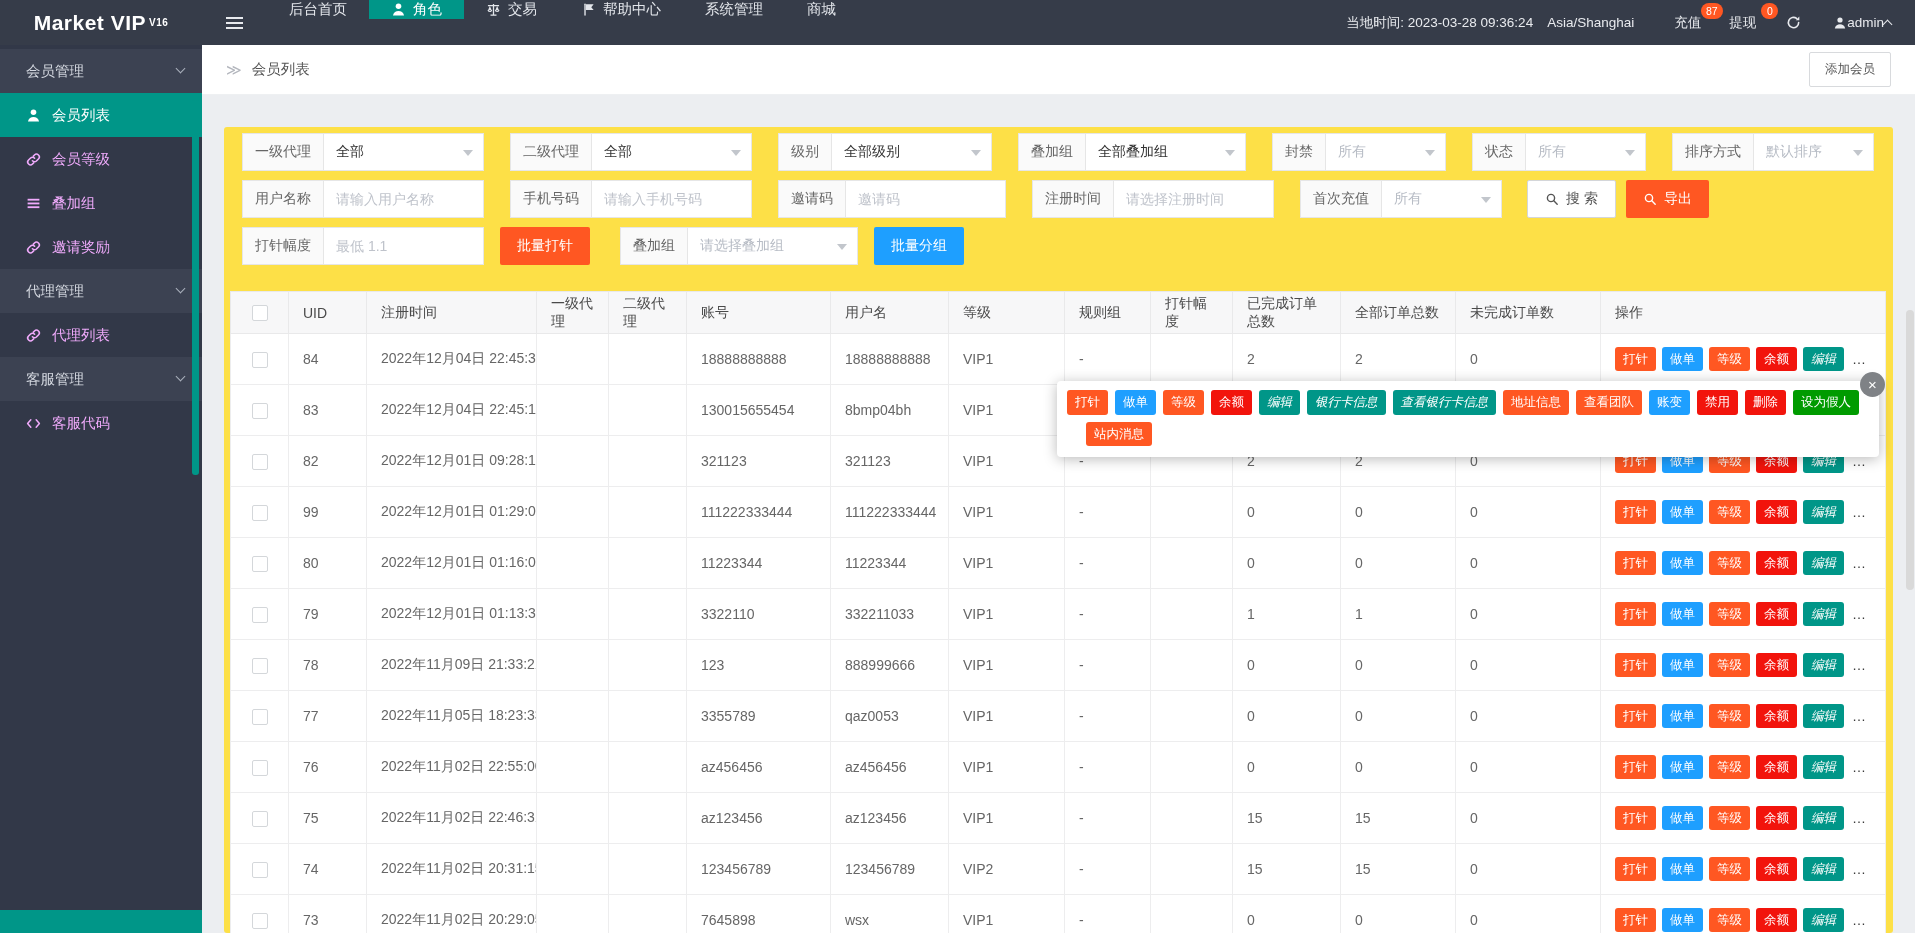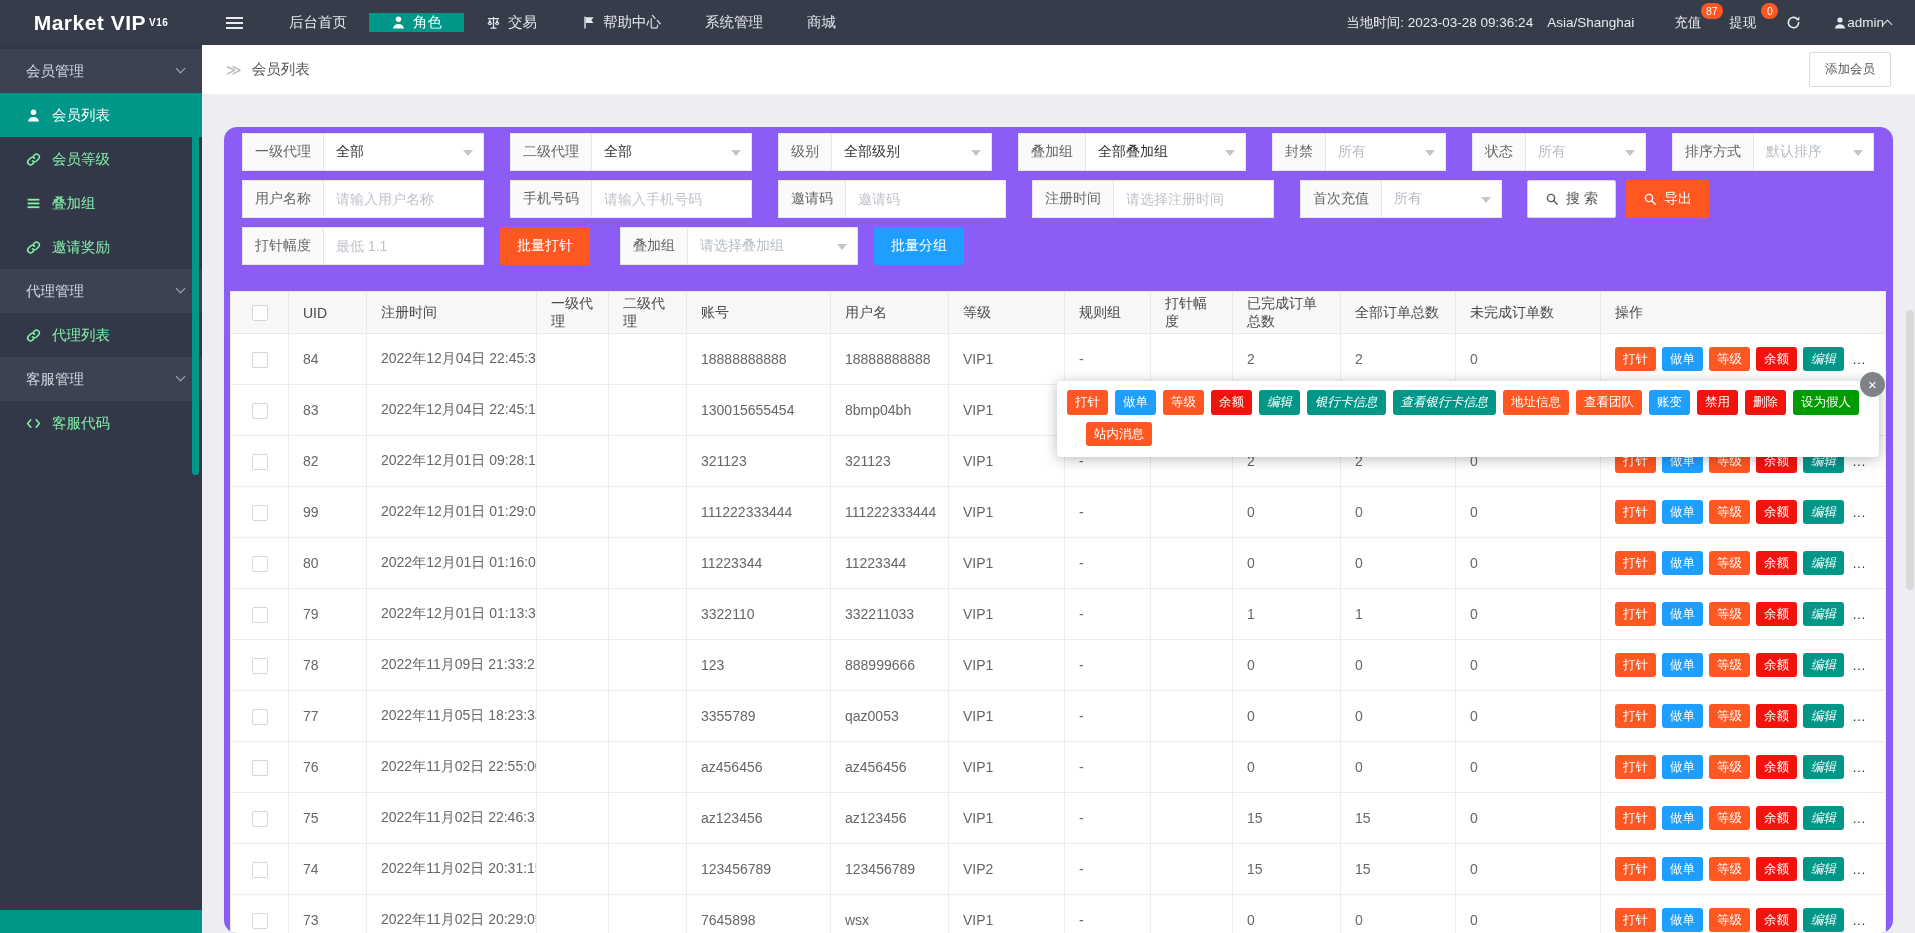--- a/index.html
+++ b/index.html
@@ -7,52 +7,52 @@
   body { font-family:"Liberation Sans","DejaVu Sans",sans-serif; background:#eceef1; position:relative; font-size:14px; }
   svg { display:block; }
 
   
   .topbar { position:absolute; top:0; left:0; right:0; height:45px; background:#363c49; color:#e8eaee; display:flex; align-items:stretch; z-index:30; }
   .logo { width:202px; display:flex; align-items:center; justify-content:center; font-size:21px; font-weight:bold; color:#fff; letter-spacing:.5px; }
   .logo sup { font-size:10px; margin-left:3px; font-weight:bold; }
   .burger { display:flex; align-items:center; padding:0 24px; cursor:pointer; }
   .burger .bars { display:flex; flex-direction:column; gap:3px; }
   .burger .bars i { display:block; width:17px; height:2px; background:#e8eaee; }
-  .topnav { display:flex; align-items:center; }
+  .topnav { display:flex; align-items:flex-start; }
   .topnav-item { display:flex; align-items:center; gap:7px; padding:0 22px; font-size:14.5px; color:#e3e6eb; cursor:pointer; }
   .topnav-item.active { background:#009688; color:#fff; }
   .topnav-item .nic svg { width:15px; height:15px; }
   .top-right { margin-left:auto; display:flex; align-items:center; padding-right:16px; font-size:13.5px; }
   .time { margin-right:14px; } .tz { margin-right:26px; }
   .tbtn { position:relative; padding:0 14px; height:45px; display:flex; align-items:center; cursor:pointer; }
   .badge { position:absolute; top:3px; right:-8px; background:#ff5722; color:#fff; font-size:10.5px; line-height:1; padding:2.5px 5.5px; border-radius:9px; }
   .refresh { padding:0 16px; cursor:pointer; } .refresh svg { width:15px; height:15px; }
   .adminbox { display:flex; align-items:center; padding:0 8px 0 16px; cursor:pointer; }
   .adminbox .aic svg { width:14px; height:14px; }
   .chev-up { width:7px; height:7px; border-left:1.6px solid #e8eaee; border-top:1.6px solid #e8eaee; transform:rotate(45deg); margin-top:4px; }
 
   
   .sidebar { position:absolute; top:45px; left:0; width:202px; bottom:0; background:#323848; z-index:20; padding-top:4px; }
-  .side-item { height:44px; display:flex; align-items:center; position:relative; font-size:14.5px; color:#86efac; cursor:pointer; }
+  .side-item { height:44px; display:flex; align-items:center; position:relative; font-size:14.5px; color:#f0abfc; cursor:pointer; }
   .side-group { background:#3c4252; color:#d4d8e0; padding-left:26px; }
   .side-group .chev-dn { position:absolute; right:18px; top:16px; width:7px; height:7px; border-right:1.5px solid #aab0bc; border-bottom:1.5px solid #aab0bc; transform:rotate(45deg); }
   .side-link { padding-left:26px; gap:11px; }
   .side-link.active { background:#009688; color:#fff; }
   .side-link .sic svg { width:15px; height:15px; }
   .side-scrollbar { position:absolute; right:3px; top:55px; width:7px; height:375px; background:#009688; border-radius:3px; }
   .side-bottom { position:absolute; left:0; right:0; bottom:0; height:23px; background:#009688; }
 
   
   .main { position:absolute; left:202px; top:45px; right:0; bottom:0; overflow:hidden; }
   .crumb { height:50px; background:#fff; display:flex; align-items:center; padding:0 24px; border-bottom:1px solid #eef0f2; }
   .crumb-sep { color:#b3b6bd; font-size:15px; margin-right:10px; }
   .crumb-title { color:#555; font-size:14.5px; }
   .add-btn { margin-left:auto; background:#fff; border:1px solid #d8dadd; border-radius:2px; color:#555; font-size:12.5px; padding:8px 15px; cursor:pointer; }
   .content { position:absolute; top:50px; left:0; right:0; bottom:0; background:#eceef1; padding:32px 22px 0; }
-  .card { background:#8b5cf6; border-radius:13px; height:100%; padding:6px 6px 0; overflow:hidden; position:relative; }
+  .card { background:#fde047; border-radius:3px; height:100%; padding:6px 6px 0; overflow:hidden; position:relative; }
 
   
   .filters { padding:0 12px; }
   .frow { display:flex; align-items:center; margin-top:9px; flex-wrap:nowrap; }
   .frow:first-child { margin-top:0; }
   .fgroup { display:flex; align-items:stretch; height:38px; margin-right:26px; flex:none; }
   .flabel { display:flex; align-items:center; background:#fafafa; border:1px solid #e6e6e6; padding:0 12px; color:#666; white-space:nowrap; }
   .fselect { position:relative; display:flex; align-items:center; background:#fff; border:1px solid #e6e6e6; border-left:none; width:160px; padding:0 24px 0 12px; color:#333; cursor:pointer; }
   .fselect.narrow { width:120px; }
   .fselect.w170 { width:170px; }

